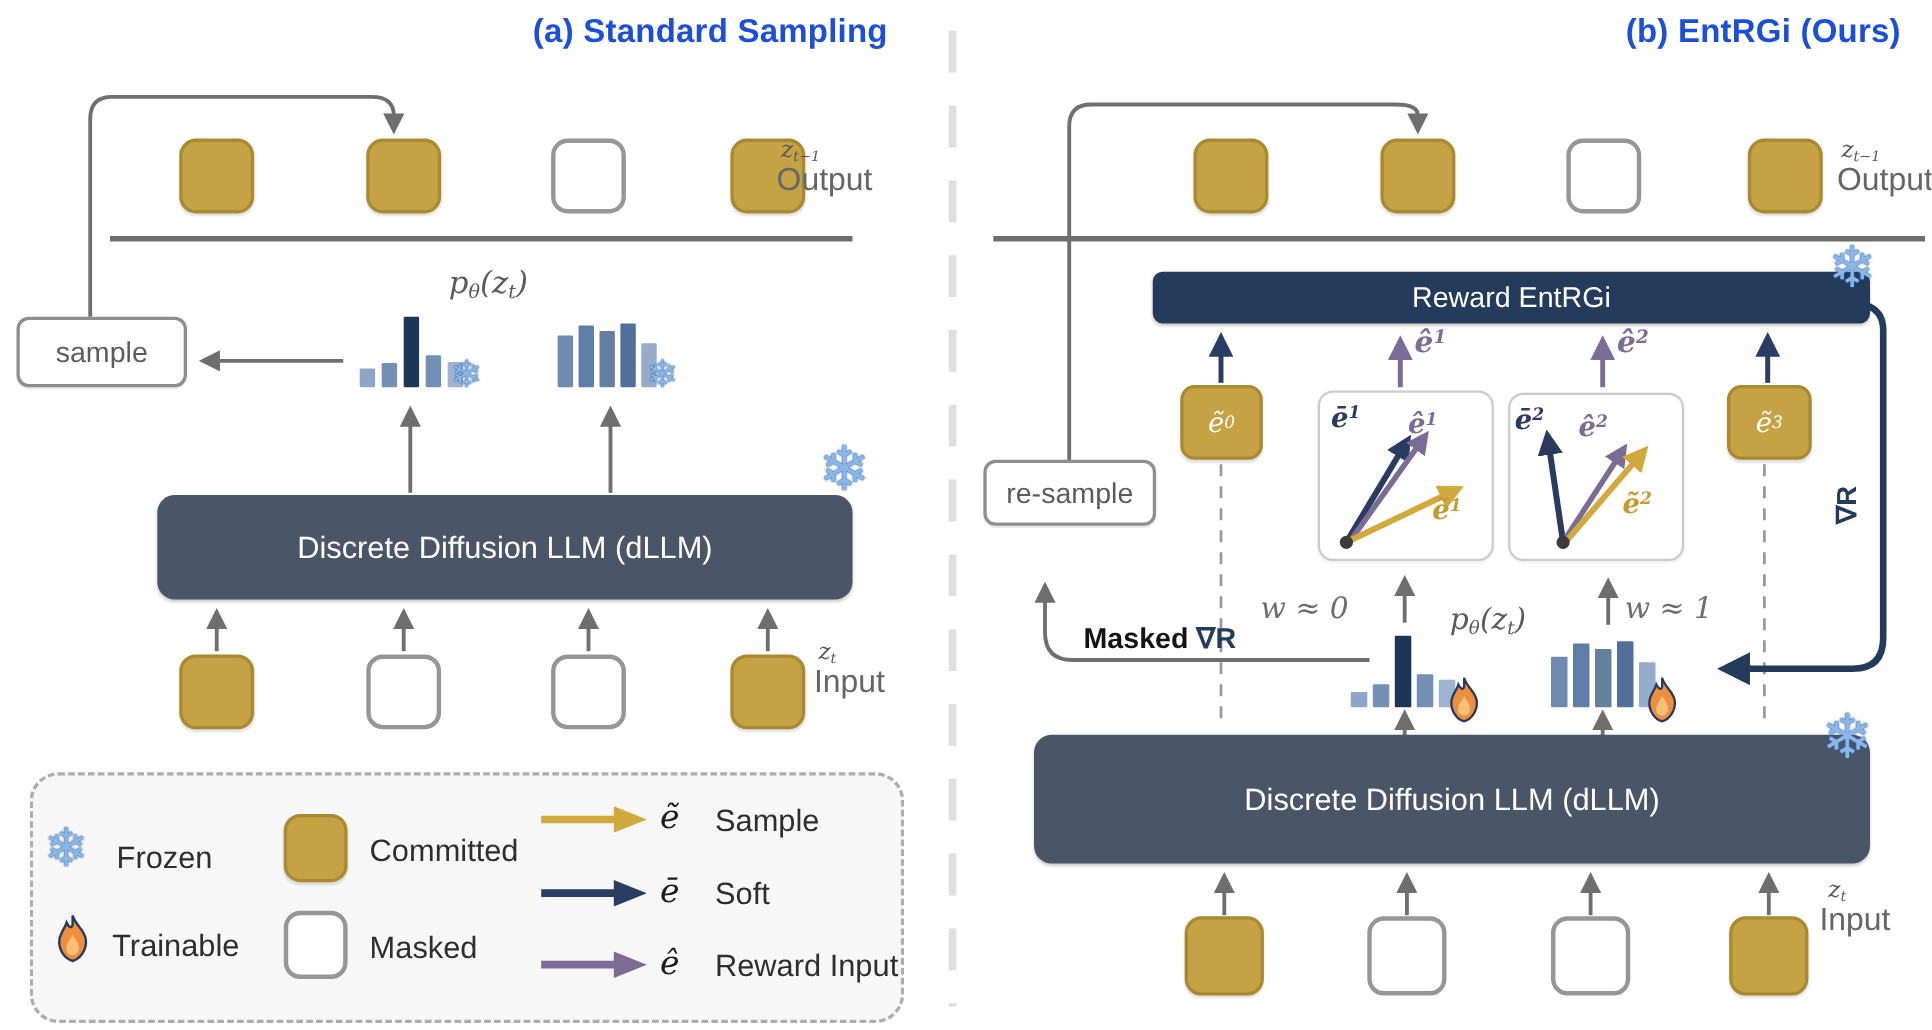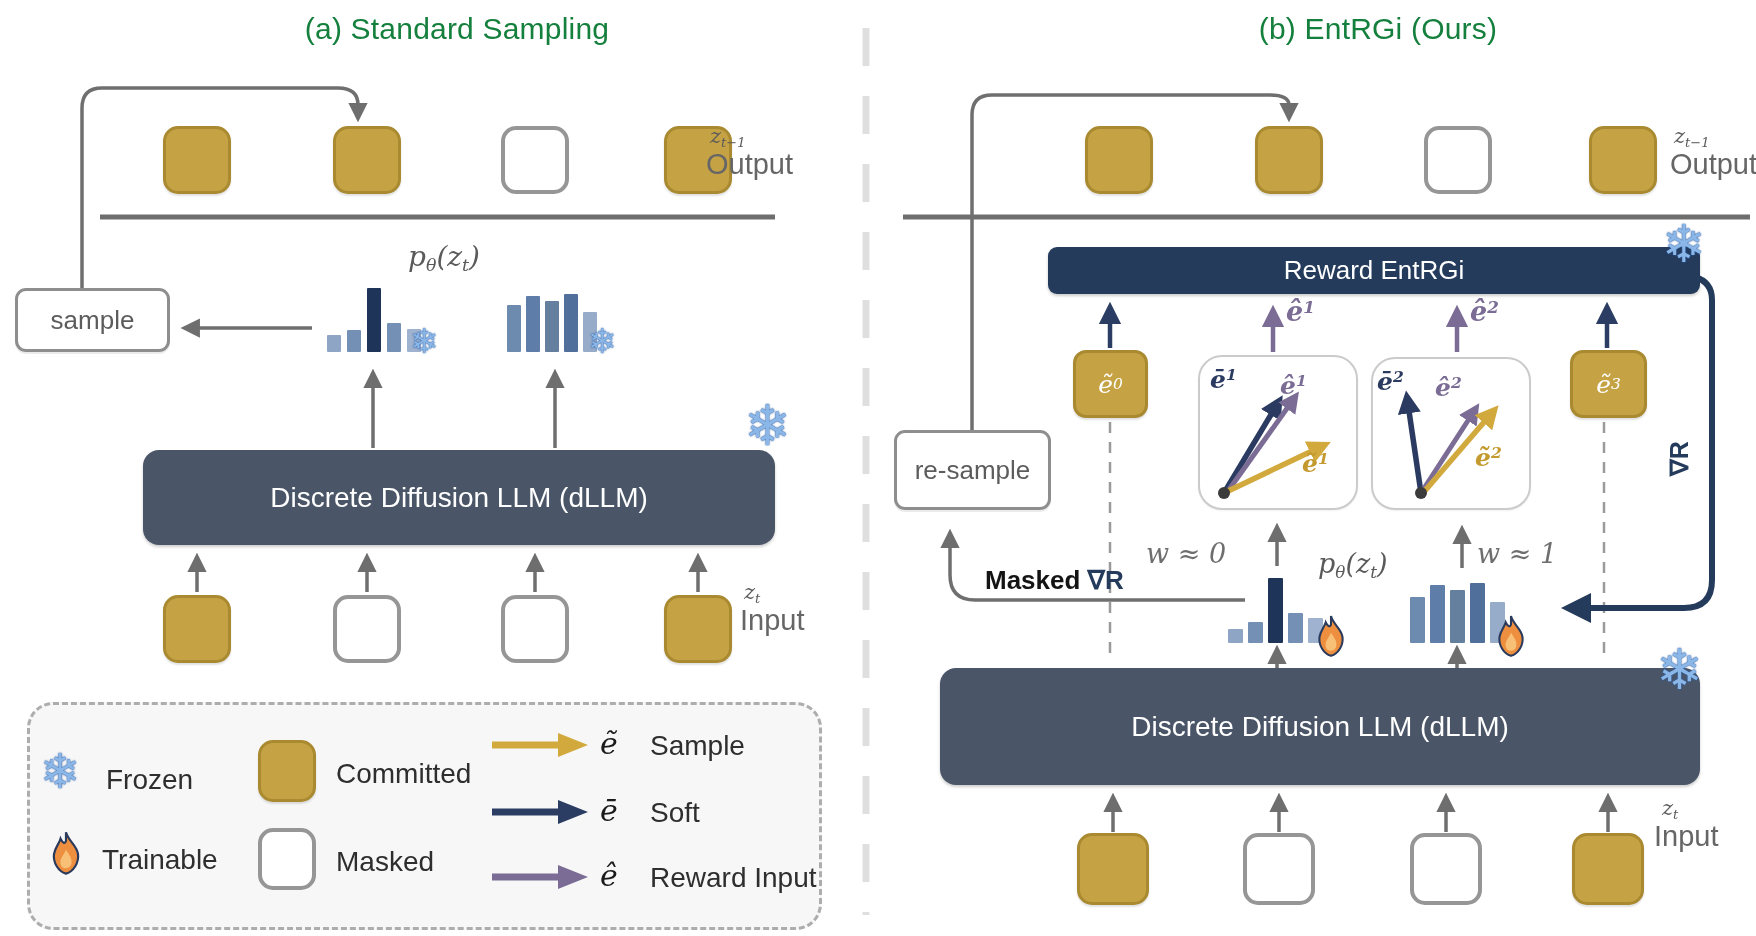--- a/index.html
+++ b/index.html
@@ -1,19 +1,19 @@
 <!DOCTYPE html>
 <html><head>
 <meta charset="utf-8">
 <style>
   html,body{margin:0;padding:0;background:#ffffff;}
   #canvas{position:relative;width:1756px;height:936px;background:#fff;overflow:hidden;
           font-family:"Liberation Sans", sans-serif;}
   .abs{position:absolute;}
-  .title{font-size:30px;font-weight:400;color:#15803d;text-align:center;letter-spacing:.2px;}
+  .title{font-size:30px;font-weight:700;color:#1d4ed8;text-align:right;letter-spacing:.2px;}
   
   .tok{position:absolute;width:68px;height:68px;border-radius:15px;box-sizing:border-box;}
   .tok.gold{background:#C5A344;border:3px solid #A98A30;box-shadow:0 2px 2px rgba(0,0,0,.12);}
   .tok.masked{background:#fff;border:4px solid #969696;}
   
   .model{position:absolute;background:#4A5668;border-radius:16px;color:#fff;
          display:flex;align-items:center;justify-content:center;font-size:28px;
          box-shadow:0 2px 3px rgba(0,0,0,.2);}
   .reward{position:absolute;background:#243B5C;border-radius:9px;color:#fff;
           display:flex;align-items:center;justify-content:center;font-size:26px;
@@ -27,21 +27,21 @@
   .sub{font-size:62%;vertical-align:-0.28em;}
   .sup{font-size:62%;vertical-align:0.5em;}
   .caption{color:#666;font-size:29px;}
   
   .echip{position:absolute;background:#C5A344;border:3px solid #A98A30;border-radius:13px;
          box-sizing:border-box;display:flex;align-items:center;justify-content:center;
          color:#fff;font-family:"DejaVu Serif", serif;font-style:italic;font-size:25px;
          box-shadow:0 2px 2px rgba(0,0,0,.12);}
   .echip .sup{color:#fff;}
   
-  .vbox{position:absolute;background:#fff;border:2.5px solid #CBCBCB;border-radius:24px;
+  .vbox{position:absolute;background:#fff;border:2.5px solid #CBCBCB;border-radius:14px;
         box-sizing:border-box;box-shadow:0 1px 2px rgba(0,0,0,.06);}
   .vlabel{position:absolute;font-family:"DejaVu Serif", serif;font-style:italic;
           font-size:25px;font-weight:600;}
   .navytext{color:#2B3A60;} .purpletext{color:#7A6C94;} .goldtext{color:#C49A2F;}
   
   .bars{position:absolute;display:flex;align-items:flex-end;}
   .bar{border-radius:1px;}
   
   .snow{position:absolute;color:#8AB6E8;line-height:1;
         text-shadow:0 0 1px #3A6AA8, 0 0 2px #2C5AA0;}
@@ -272,21 +272,21 @@
       <circle cx="48" cy="134" r="6" fill="#3B3B3B"></circle>
     </svg>
     <span class="vlabel navytext" style="left:4px;top:8px;">
       <span>ē</span><span class="sup">2</span></span>
     <span class="vlabel purpletext" style="left:62px;top:14px;">
       <span>ê</span><span class="sup">2</span></span>
     <span class="vlabel goldtext" style="left:102px;top:84px;">
       <span>ẽ</span><span class="sup">2</span></span>
   </div>
 
-  <div class="obox" style="left:894px;top:430px;width:157px;height:80px;z-index:2;">
+  <div class="obox" style="left:894px;top:418px;width:157px;height:60px;z-index:2;">
     <span>re-sample</span>
   </div>
 
   <div class="afterlbl" style="left:985px;top:565px;z-index:2;">
     <span>Masked </span><span class="gradR">∇R</span>
   </div>
 
   <div class="abs math graytext" style="left:1146px;top:538px;font-size:27px;z-index:2;">w ≈ 0</div>
   <div class="abs math graytext" style="left:1477px;top:538px;font-size:27px;z-index:2;">w ≈ 1</div>
   <div class="abs math" style="left:1318px;top:548px;font-size:27px;z-index:2;">

